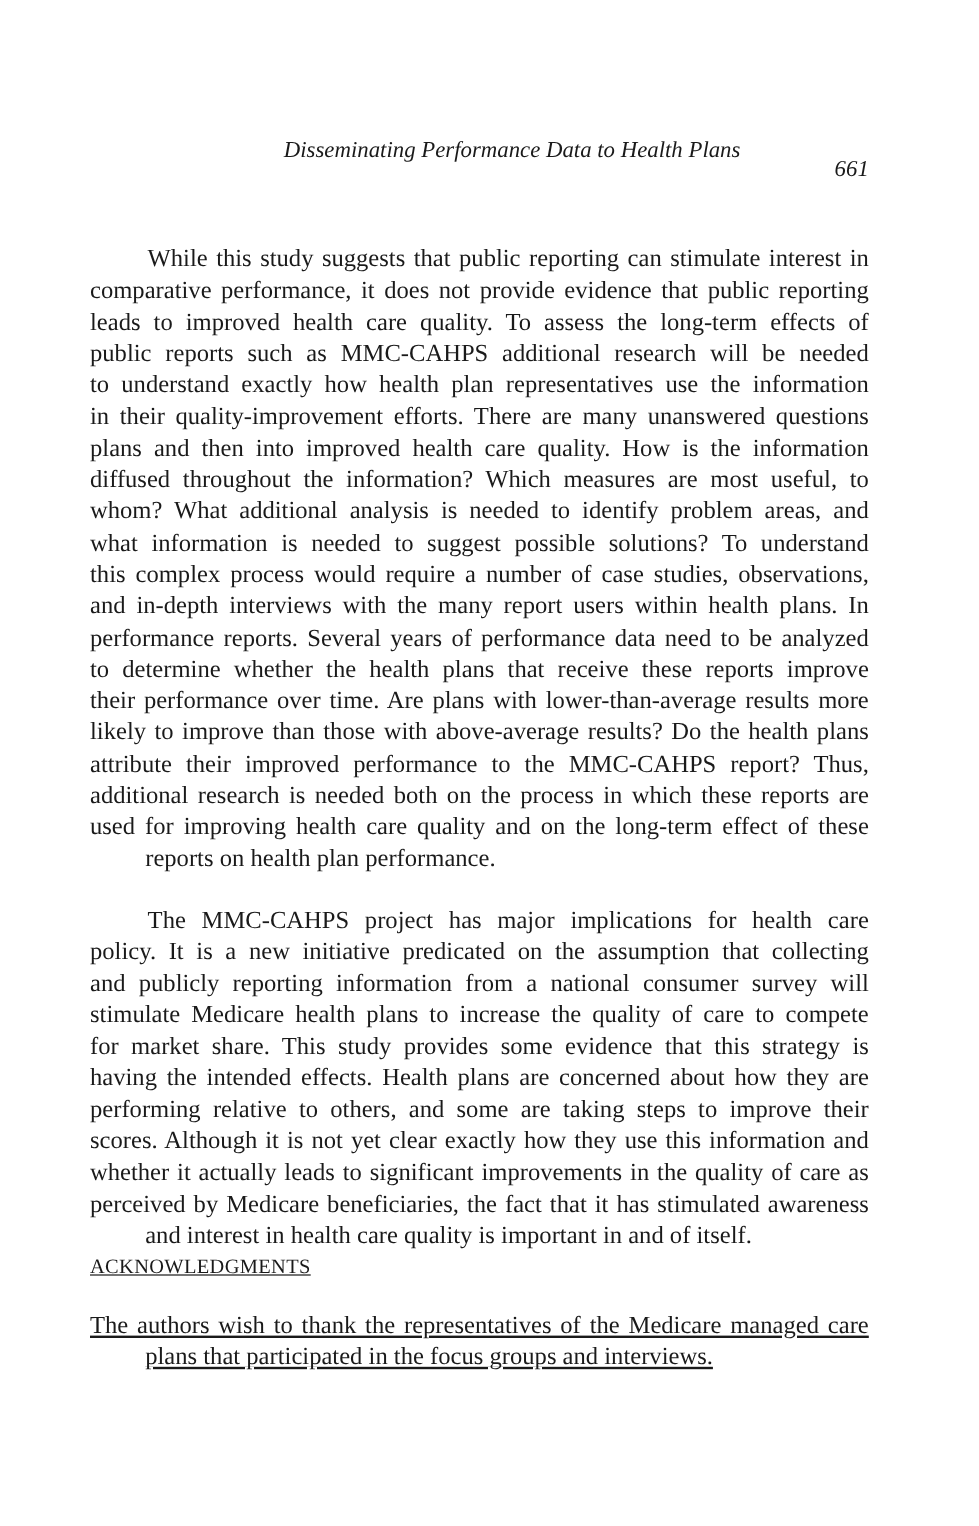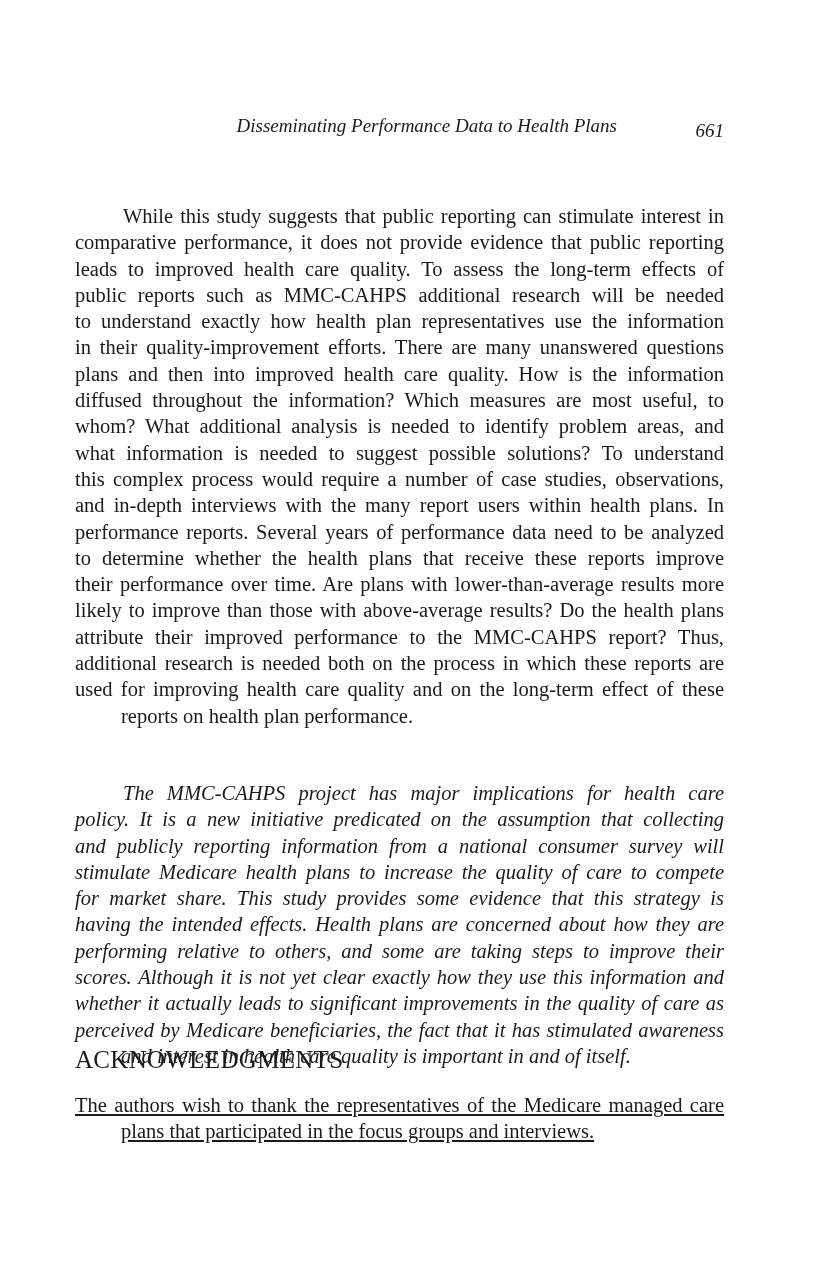--- a/index.html
+++ b/index.html
@@ -6,37 +6,37 @@
   body {
     width: 816px; height: 1272px; position: relative; overflow: hidden;
     font-family: "Liberation Serif", "DejaVu Serif", serif;
     color: #1a1a1a;
   }
   .running-head {
     position: absolute; top: 115px; left: 0; width: 724px; height: 26px;
     font-size: 19px; font-style: italic;
   }
   .running-head .title { position: absolute; right: 107px; top: 0; white-space: nowrap; }
-  .running-head .page-num { position: absolute; right: 0; top: 5px; text-align: center; }
+  .running-head .page-num { position: absolute; right: 0; top: 16px; text-align: center; }
   .text-block {
     position: absolute; left: 75px; width: 649px;
     font-size: 20.5px;
   }
   .line {
     height: 26.3px; line-height: 26.3px;
     text-align: justify; text-align-last: justify; white-space: nowrap;
     overflow: visible;
   }
   .line.last { text-align-last: left; margin-left: 46px; }
   .line.indent { padding-left: 48px; margin-top: 40px; }
   .para1 { top: 163px; }
-  .para2 { top: 740px; font-style: italic; }
+  .para2 { top: 714px; }
   .heading {
     position: absolute; left: 75px; top: 1046px;
-    font-size: 25px; letter-spacing: 0.3px; text-transform: none;
+    font-size: 17px; letter-spacing: 0.3px; text-transform: none; text-decoration: underline;
   }
   .ack { top: 1092px; text-decoration: underline; }
 </style>
 </head>
 <body>
 
 <div class="running-head">
   <span class="title">Disseminating Performance Data to Health Plans</span>
   <span class="page-num">661</span>
 </div>

